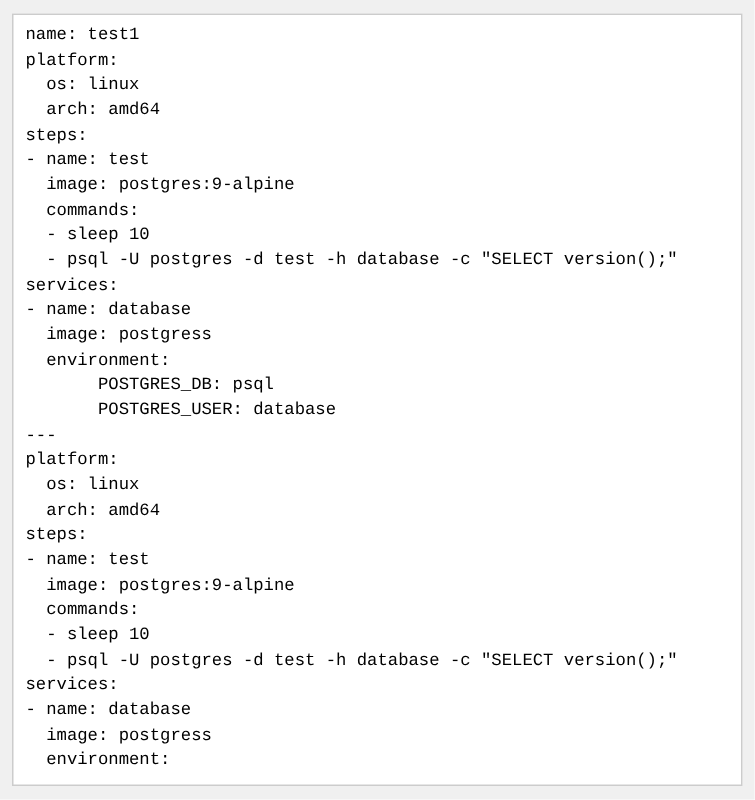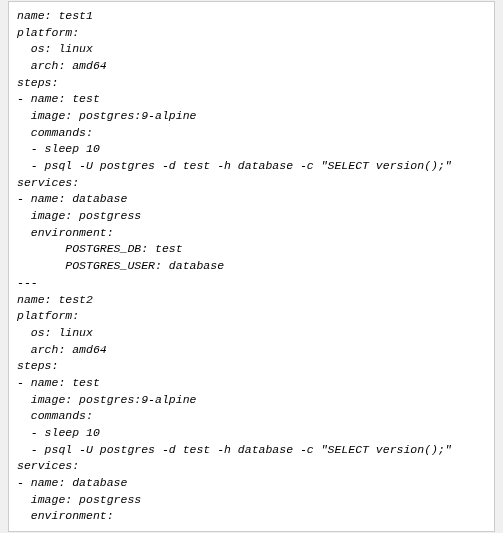--- a/index.html
+++ b/index.html
@@ -27,45 +27,43 @@
       font-family: 'Courier New', Courier, monospace;
       font-size: 11.5px;
       line-height: 1.45;
       color: #000000;
       overflow: auto;
     }
 
     .code-line {
       white-space: pre;
       display: block;
-      font-style: italic;
     }
   </style>
 </head>
 <body>
 
 <div class="code-container" id="code-output">
 <span class="code-line">name: test1</span>
     <span class="code-line">platform:</span>
     <span class="code-line">  os: linux</span>
     <span class="code-line">  arch: amd64</span>
     <span class="code-line">steps:</span>
     <span class="code-line">- name: test</span>
     <span class="code-line">  image: postgres:9-alpine</span>
     <span class="code-line">  commands:</span>
     <span class="code-line">  - sleep 10</span>
     <span class="code-line">  - psql -U postgres -d test -h database -c "SELECT version();"</span>
     <span class="code-line">services:</span>
     <span class="code-line">- name: database</span>
     <span class="code-line">  image: postgress</span>
     <span class="code-line">  environment:</span>
-    <span class="code-line">       POSTGRES_DB: test</span>
+    <span class="code-line">       POSTGRES_DB: psql</span>
     <span class="code-line">       POSTGRES_USER: database</span>
     <span class="code-line">---</span>
-    <span class="code-line">name: test2</span>
     <span class="code-line">platform:</span>
     <span class="code-line">  os: linux</span>
     <span class="code-line">  arch: amd64</span>
     <span class="code-line">steps:</span>
     <span class="code-line">- name: test</span>
     <span class="code-line">  image: postgres:9-alpine</span>
     <span class="code-line">  commands:</span>
     <span class="code-line">  - sleep 10</span>
     <span class="code-line">  - psql -U postgres -d test -h database -c "SELECT version();"</span>
     <span class="code-line">services:</span>

